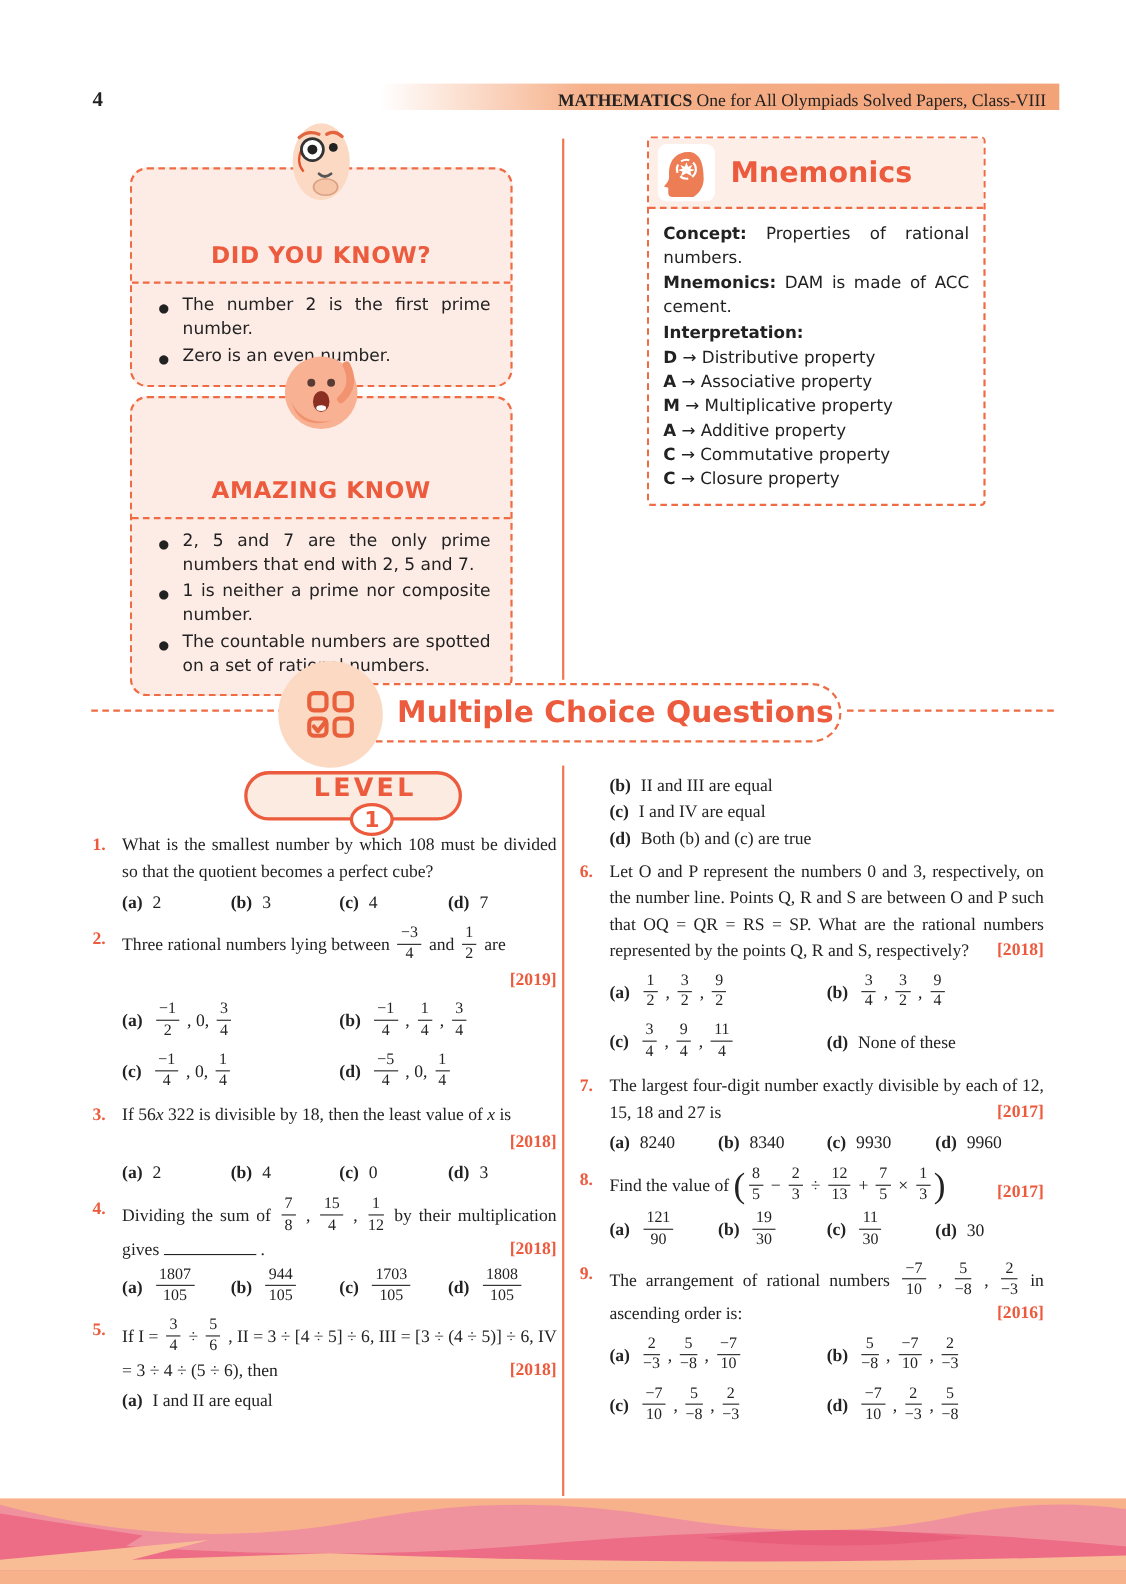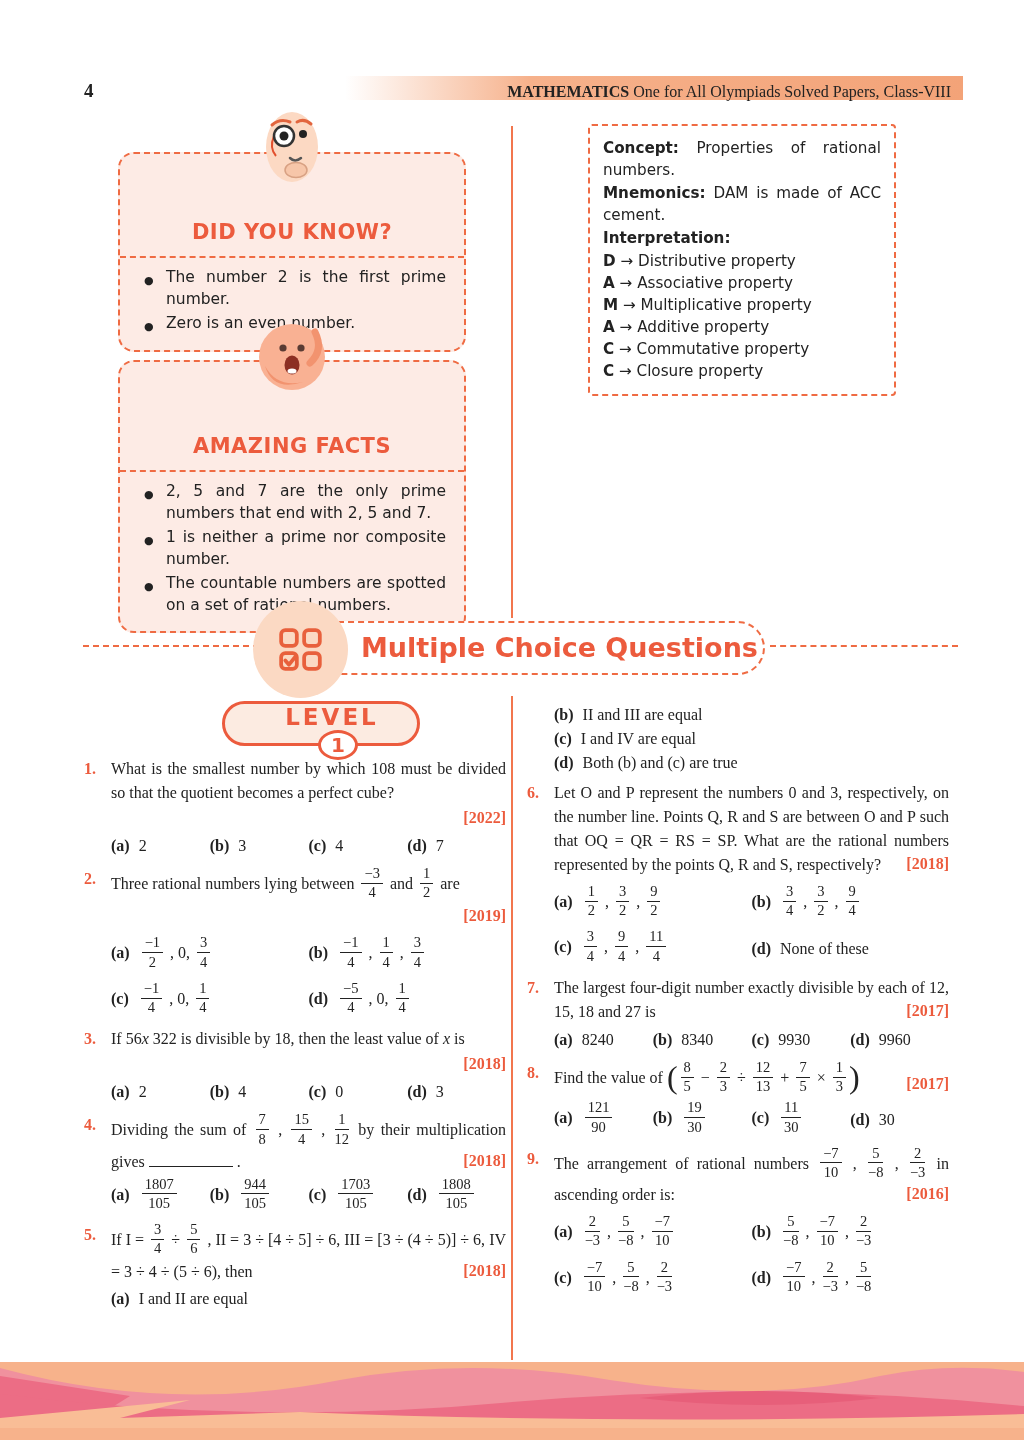--- a/index.html
+++ b/index.html
@@ -146,30 +146,40 @@
       <svg width="74" height="74" viewBox="0 0 74 74">
         <circle cx="37" cy="37" r="33" fill="#f9b193"></circle>
         <path d="M10 46 q12 22 38 16 q-30 10 -38 -16 Z" fill="#f2936f"></path>
         <path d="M60 12 q9 18 -5 31" stroke="#f2936f" stroke-width="7" fill="none" stroke-linecap="round"></path>
         <circle cx="28" cy="28" r="3.6" fill="#5a3b33"></circle>
         <circle cx="46" cy="28" r="3.6" fill="#5a3b33"></circle>
         <ellipse cx="37" cy="45" rx="7.5" ry="9.5" fill="#8c2f23"></ellipse>
         <ellipse cx="37" cy="51" rx="4.5" ry="2.6" fill="#ffffff"></ellipse>
       </svg>
     </div>
-    <h2 class="factbox-title">AMAZING FACTS</h2>
+    <h2 class="factbox-title">AMAZING KNOW</h2>
     <div class="factbox-sep"></div>
     <ul class="factbox-list" id="af-list">
         <li>2, 5 and 7 are the only prime numbers that end with 2, 5 and 7.</li>
         <li>1 is neither a prime nor composite number.</li>
         <li>The countable numbers are spotted on a set of rational numbers.</li>
       </ul>
   </section>
 
   <section class="mnbox">
+    <div class="mn-header">
+      <div class="mn-iconwrap">
+        <svg width="44" height="44" viewBox="0 0 56 56">
+          <path d="M30 4 C17 4 9 13 8 25 c-.5 6 1 10 -2 14 l-4 5 5 1.5 v6 c0 3 2 4.5 5 4.5 h5 v7 h19 V56 c7-4 12-12 12-21 C48 16 43 4 30 4 Z" fill="#ed7d55"></path>
+          <circle cx="28" cy="24" r="11" fill="none" stroke="#ffffff" stroke-width="2.5" stroke-dasharray="10 5"></circle>
+          <polygon fill="#ffffff" points="28,16 30,21 35,19 32.5,23.5 38,25 32.5,26.5 34.5,32 28,28.5 21.5,32 23.5,26.5 18,25 23.5,23.5 21,19 26,21"></polygon>
+        </svg>
+      </div>
+      <h2 class="mn-title">Mnemonics</h2>
+    </div>
     <div class="mn-body" id="mn-body">
         <p class="mn-line"><b>Concept:</b> Properties of rational numbers.</p>
         <p class="mn-line"><b>Mnemonics:</b> DAM is made of ACC cement.</p>
         <p class="mn-line"><b>Interpretation:</b></p>
         <p class="mn-item"><b>D</b> → Distributive property</p>
         <p class="mn-item"><b>A</b> → Associative property</p>
         <p class="mn-item"><b>M</b> → Multiplicative property</p>
         <p class="mn-item"><b>A</b> → Additive property</p>
         <p class="mn-item"><b>C</b> → Commutative property</p>
         <p class="mn-item"><b>C</b> → Closure property</p>
@@ -196,21 +206,20 @@
   <div class="level-badge">
     <span class="level-text">LEVEL</span>
     <span class="level-circle">1</span>
   </div>
 
   <div class="qcol qcol-left" id="col-left">
       <div class="question">
         <div class="qnum">1.</div>
         <div class="qbody">
           <p class="qtext">What is the smallest number by which 108 must be divided so that the quotient becomes a perfect cube?</p>
-          <div class="year-line"><span class="year">[2022]</span></div>
           <div class="opts-row">
             <span class="opt"><span class="olabel">(a)</span><span class="ocontent">2</span></span>
             <span class="opt"><span class="olabel">(b)</span><span class="ocontent">3</span></span>
             <span class="opt"><span class="olabel">(c)</span><span class="ocontent">4</span></span>
             <span class="opt"><span class="olabel">(d)</span><span class="ocontent">7</span></span>
           </div>
         </div>
       </div>
       <div class="question">
         <div class="qnum">2.</div>

